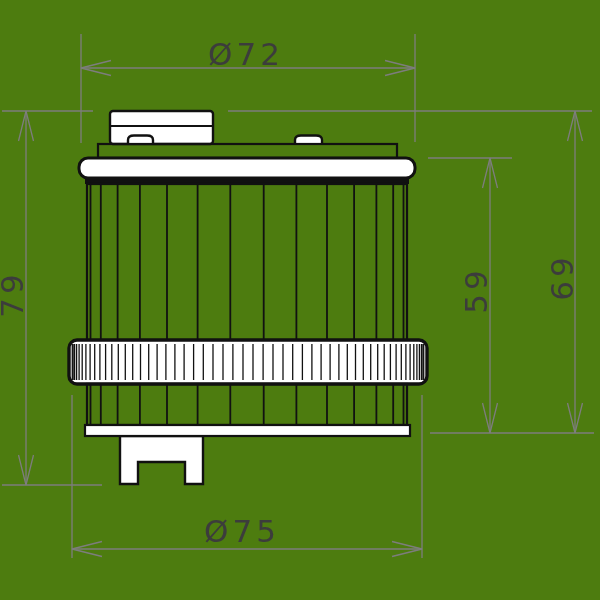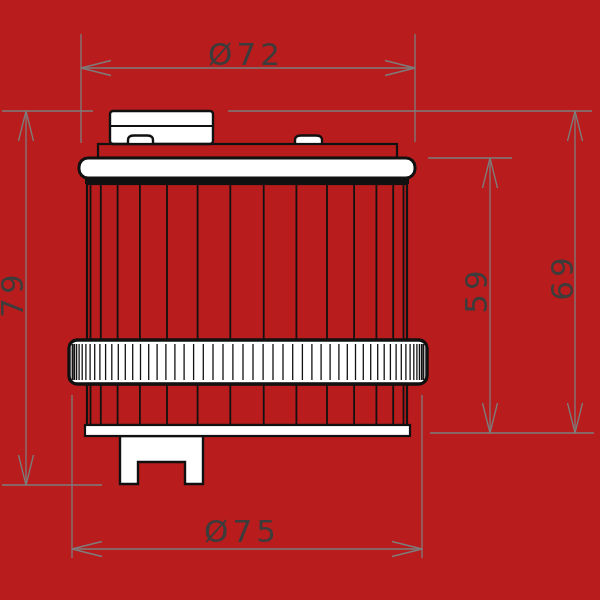--- a/index.html
+++ b/index.html
@@ -1,20 +1,20 @@
 <!DOCTYPE html>
 <html><head>
 <meta charset="utf-8">
 <style>
   html, body { margin: 0; padding: 0; background: #ffffff; }
   .canvas {
     position: relative;
     width: 600px;
     height: 600px;
-    background: #b91c1c;
+    background: #4d7c0f;
     overflow: hidden;
   }
   svg { display: block; }
   .lbl {
     font-family: "DejaVu Sans", "Liberation Sans", sans-serif;
     font-size: 31px;
     letter-spacing: 4px;
     font-weight: 400;
   }
 </style>

